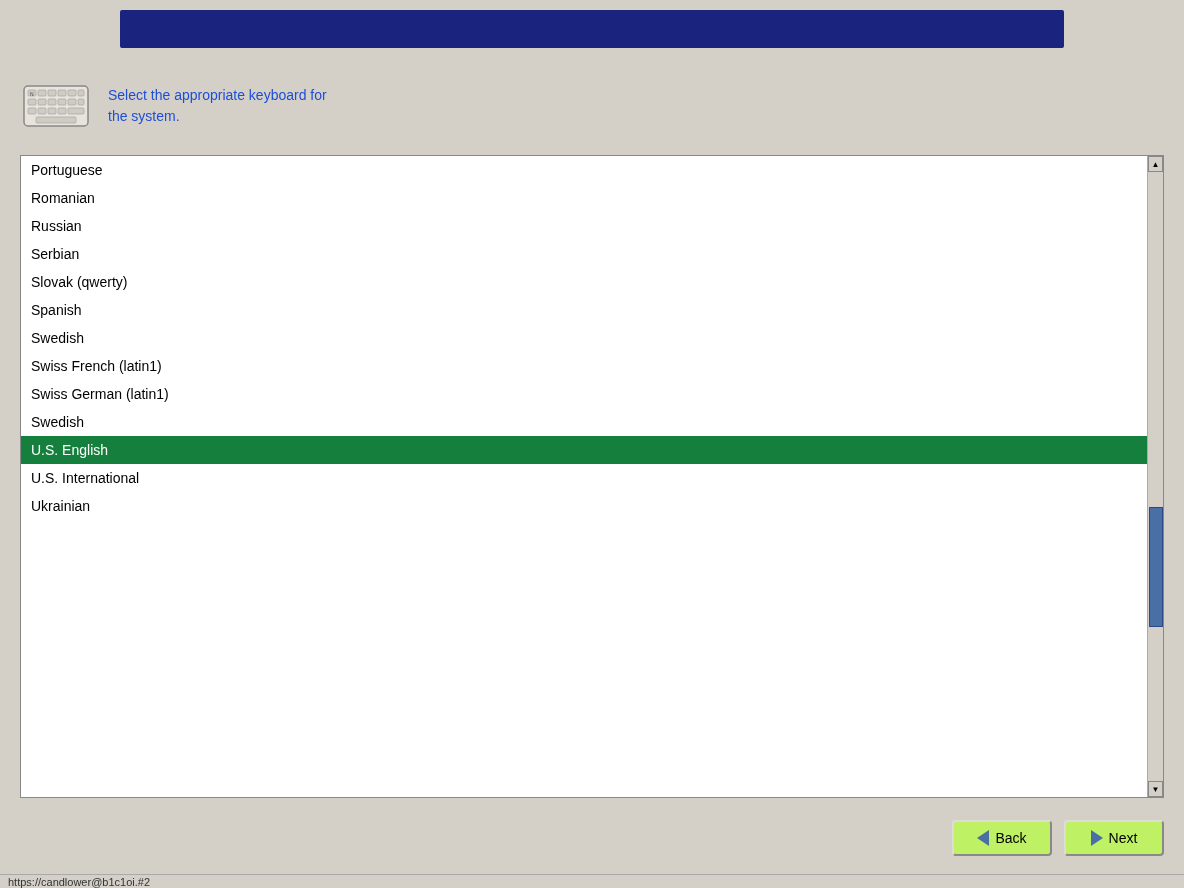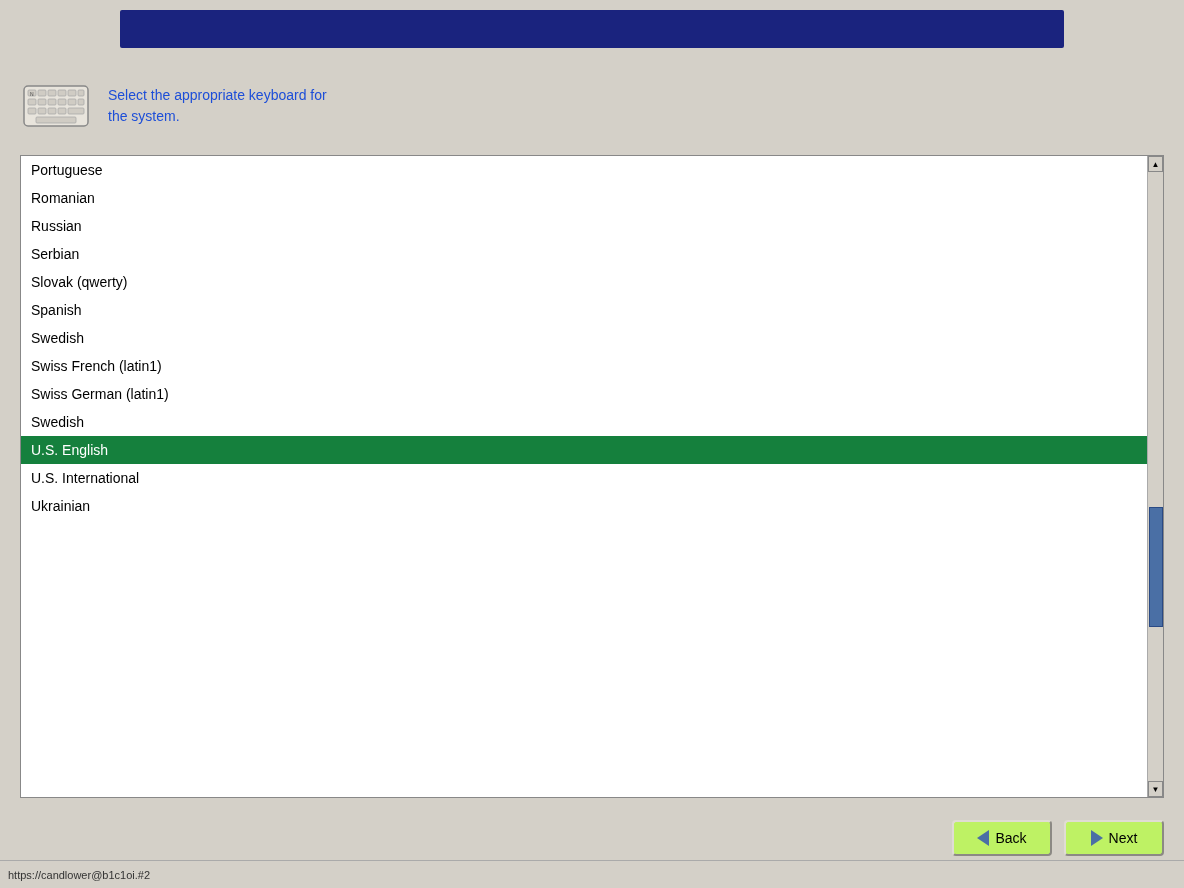--- a/index.html
+++ b/index.html
@@ -159,21 +159,21 @@
       border-bottom: 8px solid transparent;
       border-left: 12px solid #4a6fa5;
       display: inline-block;
     }
 
     .status-bar {
       position: absolute;
       bottom: 0;
       left: 0;
       right: 0;
-      height: 28px;
+      height: 14px;
       background: #d4d0c8;
       border-top: 1px solid #aaa;
       display: flex;
       align-items: center;
       padding: 0 8px;
       font-size: 11px;
       color: #333;
     }
 
     

